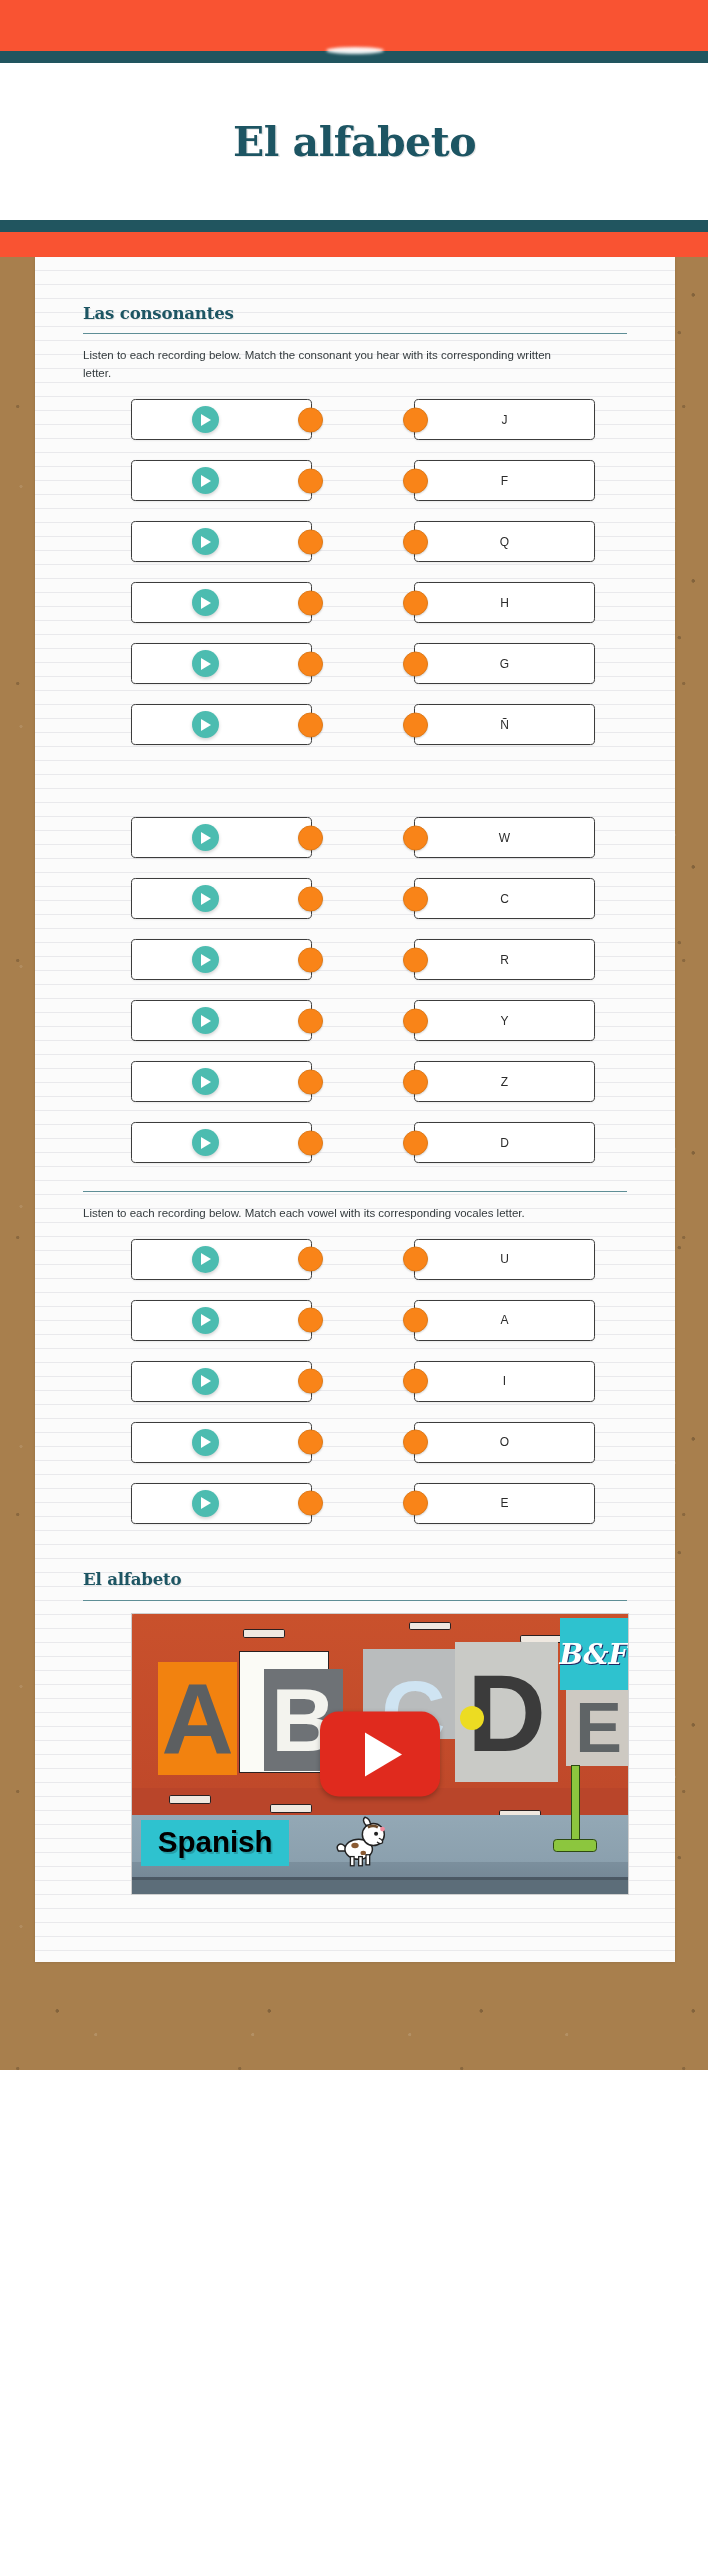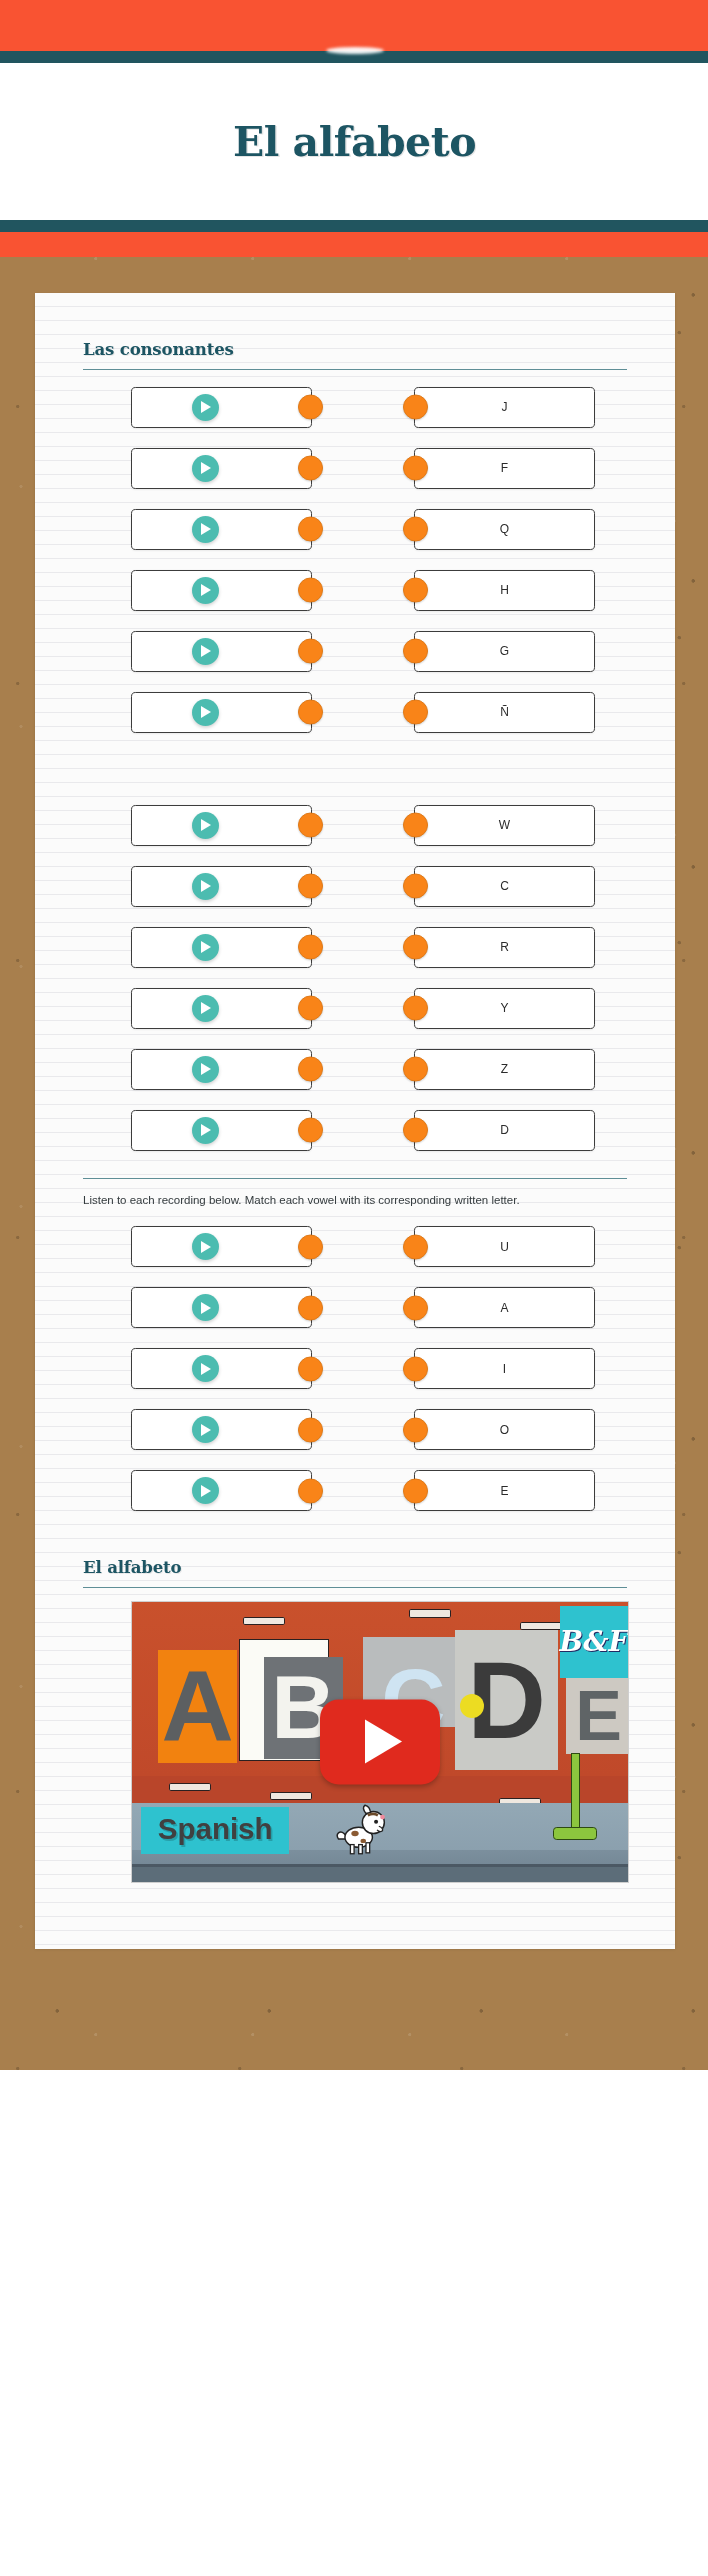--- a/index.html
+++ b/index.html
@@ -87,21 +87,20 @@
     top: 0;
     width: 640px;
     background-color: #fbfbfb;
     background-image: repeating-linear-gradient(
         to bottom,
         #fbfbfb 0px, #fbfbfb 13px,
         #e9e9ec 13px, #e9e9ec 14px
     );
     box-shadow: 0 0.9px 2.8px rgba(0,0,0,.12);
     padding: 35px 48px 59px 48px;
-    margin-top: 36px;
   }
 
   
   .section { margin-bottom: 7.4px; }
 
   .sec-head {
     font-family: "DejaVu Serif", serif;
     font-weight: 700;
     font-size: 16.6px;
     color: #1d5563;
@@ -262,21 +261,21 @@
     position: absolute; right: 48px; bottom: 50px;
     width: 9.2px; height: 79px; background: #8cc63e; border: 1.8px solid #2d4a12;
   }
   .pole-base {
     position: absolute; right: 31px; bottom: 42px;
     width: 44px; height: 13px; background: #8cc63e;
     border: 1.8px solid #2d4a12; border-radius: 3.7px;
   }
   .spanish-tag {
     position: absolute; left: 9.2px; bottom: 28px;
-    background: #2ec2cf; color: #404040;
+    background: #2ec2cf; color: #000000;
     font-family: "Liberation Sans", sans-serif; font-weight: 700;
     font-size: 29.5px; padding: 5.5px 16.6px 7.4px 16.6px;
     text-shadow: 1.8px 1.8px 0 rgba(0,0,0,.18);
   }
   .dog {
     position: absolute; left: 201px; bottom: 26px;
     width: 55px; height: 54px;
   }
   .yt-play {
     position: absolute; left: 50%; top: 50%;
@@ -309,20 +308,21 @@
 <div class="rule-teal"></div>
 
 <div class="board" style="min-height: 1838px;">
   <div class="board-orange-strip"></div>
 
   <div class="sheet" style="top: 25px;">
 
     <div class="section">
       <div class="sec-head">Las consonantes</div>
       <div class="sec-rule"></div>
+      <div class="sec-desc">Listen to each recording below. Match the consonant you hear with its corresponding written letter.</div>
 
       <div class="match-group">
 
         <div class="match-row">
           <div class="card card-left">
             <div class="play-btn">
                 <span class="tri"></span>
               </div>
             <div class="dot dot-right"></div>
           </div>
@@ -479,21 +479,21 @@
             <div class="dot dot-left"></div>
             <span class="letter">D</span>
           </div>
         </div>
 
       </div>
     </div>
 
     <div class="section" style="margin-top:24px;">
       <div class="sec-rule"></div>
-      <div class="sec-desc">Listen to each recording below. Match each vowel with its corresponding written letter.</div>
+      <div class="sec-desc">Listen to each recording below. Match each vowel with its corresponding vocales letter.</div>
 
       <div class="match-group">
 
         <div class="match-row">
           <div class="card card-left">
             <div class="play-btn">
                 <span class="tri"></span>
               </div>
             <div class="dot dot-right"></div>
           </div>

